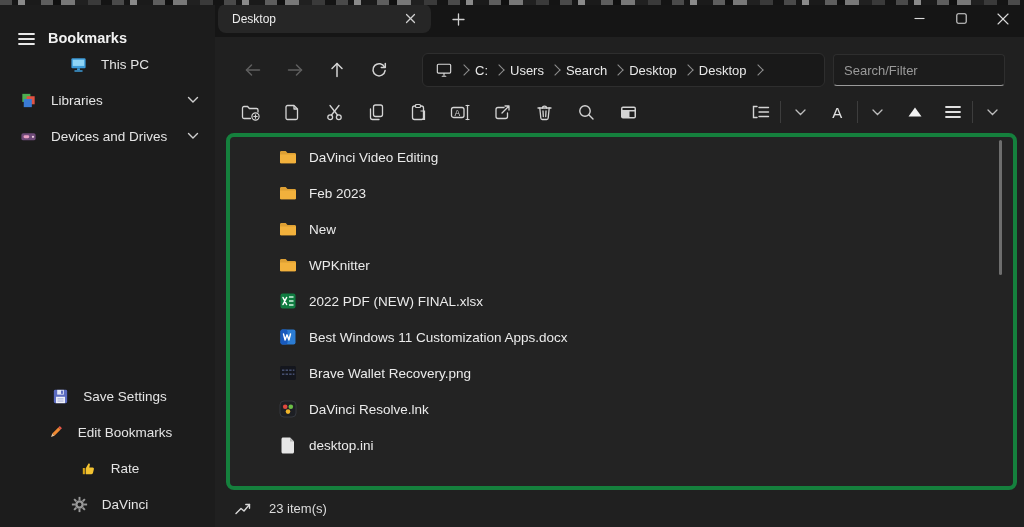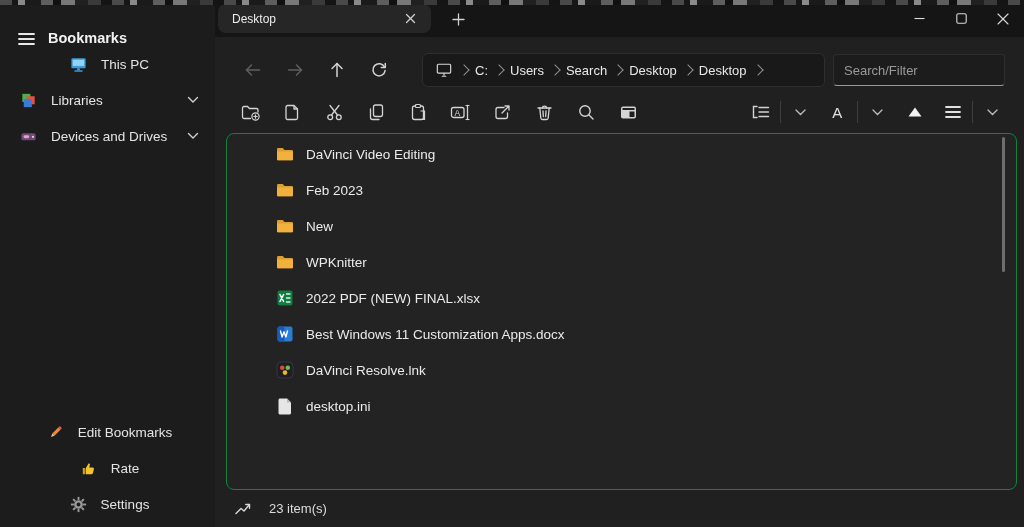--- a/index.html
+++ b/index.html
@@ -45,21 +45,21 @@
 
   .toolbar-row{position:absolute;left:0;right:0;top:55px;height:40px;display:flex;align-items:center;padding-left:21px;box-sizing:border-box;}
   .tb-btn{width:28px;height:30px;margin-right:14px;border-radius:4px;}
   .tb-right{position:absolute;right:20px;top:0;height:40px;display:flex;align-items:center;}
   .tb-sep{width:1px;height:22px;background:#3d3d3d;margin:0 7px;}
   .tb-gap{width:14px;}
   .tb-sm{width:24px;height:30px;border-radius:4px;}
 
   
   .file-panel{position:absolute;left:11px;top:96px;width:791px;height:357px;background:#232323;
-    border:1px solid #15803d;border-radius:8px;box-sizing:border-box;overflow:hidden;}
+    border:4px solid #15803d;border-radius:8px;box-sizing:border-box;overflow:hidden;}
   .file-row{height:36px;display:flex;align-items:center;gap:11px;padding-left:48px;color:#ebebeb;font-size:13.5px;}
   .file-rows{padding-top:2px;}
   .vthumb{position:absolute;right:11px;top:3px;width:3px;height:135px;background:#6e6e6e;border-radius:2px;}
 
   .statusbar{position:absolute;left:0;right:0;bottom:0;height:37px;display:flex;align-items:center;gap:17px;padding-left:19px;box-sizing:border-box;}
   .status-text{color:#dcdcdc;font-size:13px;text-align:center;}
 </style>
 </head>
 <body>
 
@@ -118,20 +118,33 @@
       </span>
       <span>Devices and Drives</span>
       <span class="chev">
         <svg width="12" height="8" viewBox="0 0 12 8">
             <path d="M1.5,1.5 L6,6 L10.5,1.5" fill="none" stroke="#cfcfcf" stroke-width="1.4" stroke-linecap="round"></path>
           </svg>
       </span>
     </div>
 
     <div class="sb-footer">
+      <div class="sb-item">
+        <span>
+          <svg width="19" height="19" viewBox="0 0 20 20">
+              <rect x="3" y="3" width="14" height="14" rx="1.5" fill="#5b6bc0"></rect>
+              <rect x="6.5" y="3" width="7" height="5" fill="#e3e7f7"></rect>
+              <rect x="10.5" y="3.8" width="2.1" height="3.4" fill="#5b6bc0"></rect>
+              <rect x="5.3" y="10.3" width="9.4" height="6.7" fill="#f0f2fa"></rect>
+              <line x1="6.8" y1="12.5" x2="13.2" y2="12.5" stroke="#9aa4d4" stroke-width="1"></line>
+              <line x1="6.8" y1="14.8" x2="13.2" y2="14.8" stroke="#9aa4d4" stroke-width="1"></line>
+            </svg>
+        </span>
+        <span>Save Settings</span>
+      </div>
       <div class="sb-item">
         <span>
           <svg width="19" height="19" viewBox="0 0 20 20">
               <g transform="rotate(45 10 10)">
                 <rect x="8.4" y="2" width="3.2" height="2.2" fill="#e8564a"></rect>
                 <rect x="8.4" y="4.2" width="3.2" height="9" fill="#f08a33"></rect>
                 <polygon points="8.4,13.2 11.6,13.2 10,16.6" fill="#e8c49a"></polygon>
               </g>
             </svg>
         </span>
@@ -156,21 +169,21 @@
                 <rect x="14.8" y="9" width="3.2" height="2"></rect>
                 <rect x="9" y="2" width="2" height="3.2" transform="rotate(45 10 10)"></rect>
                 <rect x="9" y="14.8" width="2" height="3.2" transform="rotate(45 10 10)"></rect>
                 <rect x="2" y="9" width="3.2" height="2" transform="rotate(45 10 10)"></rect>
                 <rect x="14.8" y="9" width="3.2" height="2" transform="rotate(45 10 10)"></rect>
               </g>
               <circle cx="10" cy="10" r="4.6" fill="#9a9a9a"></circle>
               <circle cx="10" cy="10" r="2" fill="#1c1c1c"></circle>
             </svg>
         </span>
-        <span>Settings</span>
+        <span>DaVinci</span>
       </div>
     </div>
   </aside>
 
   <div class="titlebar">
     <div class="tab">
       <span class="tab-label">Desktop</span>
       <button class="tab-close">
         <svg width="11" height="11" viewBox="0 0 11 11">
             <g stroke="#cfcfcf" stroke-width="1.2" stroke-linecap="round">
@@ -449,20 +462,36 @@
 
         <div class="file-row">
           <svg width="20" height="20" viewBox="0 0 20 20">
               <rect x="2.5" y="2.5" width="15" height="15" rx="2" fill="#2b7cd3"></rect>
               <rect x="2.5" y="2.5" width="7" height="15" rx="2" fill="#185abd"></rect>
               <path d="M5.5,7 l1.6,6 1.9,-5.2 1.9,5.2 1.6,-6" fill="none" stroke="#ffffff" stroke-width="1.4" stroke-linecap="round" stroke-linejoin="round"></path>
             </svg>
           <span>Best Windows 11 Customization Apps.docx</span>
         </div>
 
+        <div class="file-row">
+          <svg width="20" height="20" viewBox="0 0 20 20">
+              <rect x="2" y="3" width="16" height="14" rx="1.5" fill="#14161d"></rect>
+              <g fill="#4a5578">
+                <rect x="4" y="6.5" width="2.4" height="1.4"></rect>
+                <rect x="7.6" y="6.5" width="2.4" height="1.4"></rect>
+                <rect x="11.2" y="6.5" width="2.4" height="1.4"></rect>
+                <rect x="14.8" y="6.5" width="1.6" height="1.4"></rect>
+                <rect x="4" y="10.5" width="2.4" height="1.4"></rect>
+                <rect x="7.6" y="10.5" width="2.4" height="1.4"></rect>
+                <rect x="11.2" y="10.5" width="2.4" height="1.4"></rect>
+                <rect x="14.8" y="10.5" width="1.6" height="1.4"></rect>
+              </g>
+            </svg>
+          <span>Brave Wallet Recovery.png</span>
+        </div>
 
         <div class="file-row">
           <svg width="20" height="20" viewBox="0 0 20 20">
               <rect x="2" y="2" width="16" height="16" rx="4" fill="#1d1f24" stroke="#3a3d45" stroke-width="0.8"></rect>
               <circle cx="7.2" cy="7.8" r="2.3" fill="#e0493e"></circle>
               <circle cx="12.8" cy="7.8" r="2.3" fill="#6cbf47"></circle>
               <circle cx="10" cy="12.6" r="2.3" fill="#f0b429"></circle>
             </svg>
           <span>DaVinci Resolve.lnk</span>
         </div>

